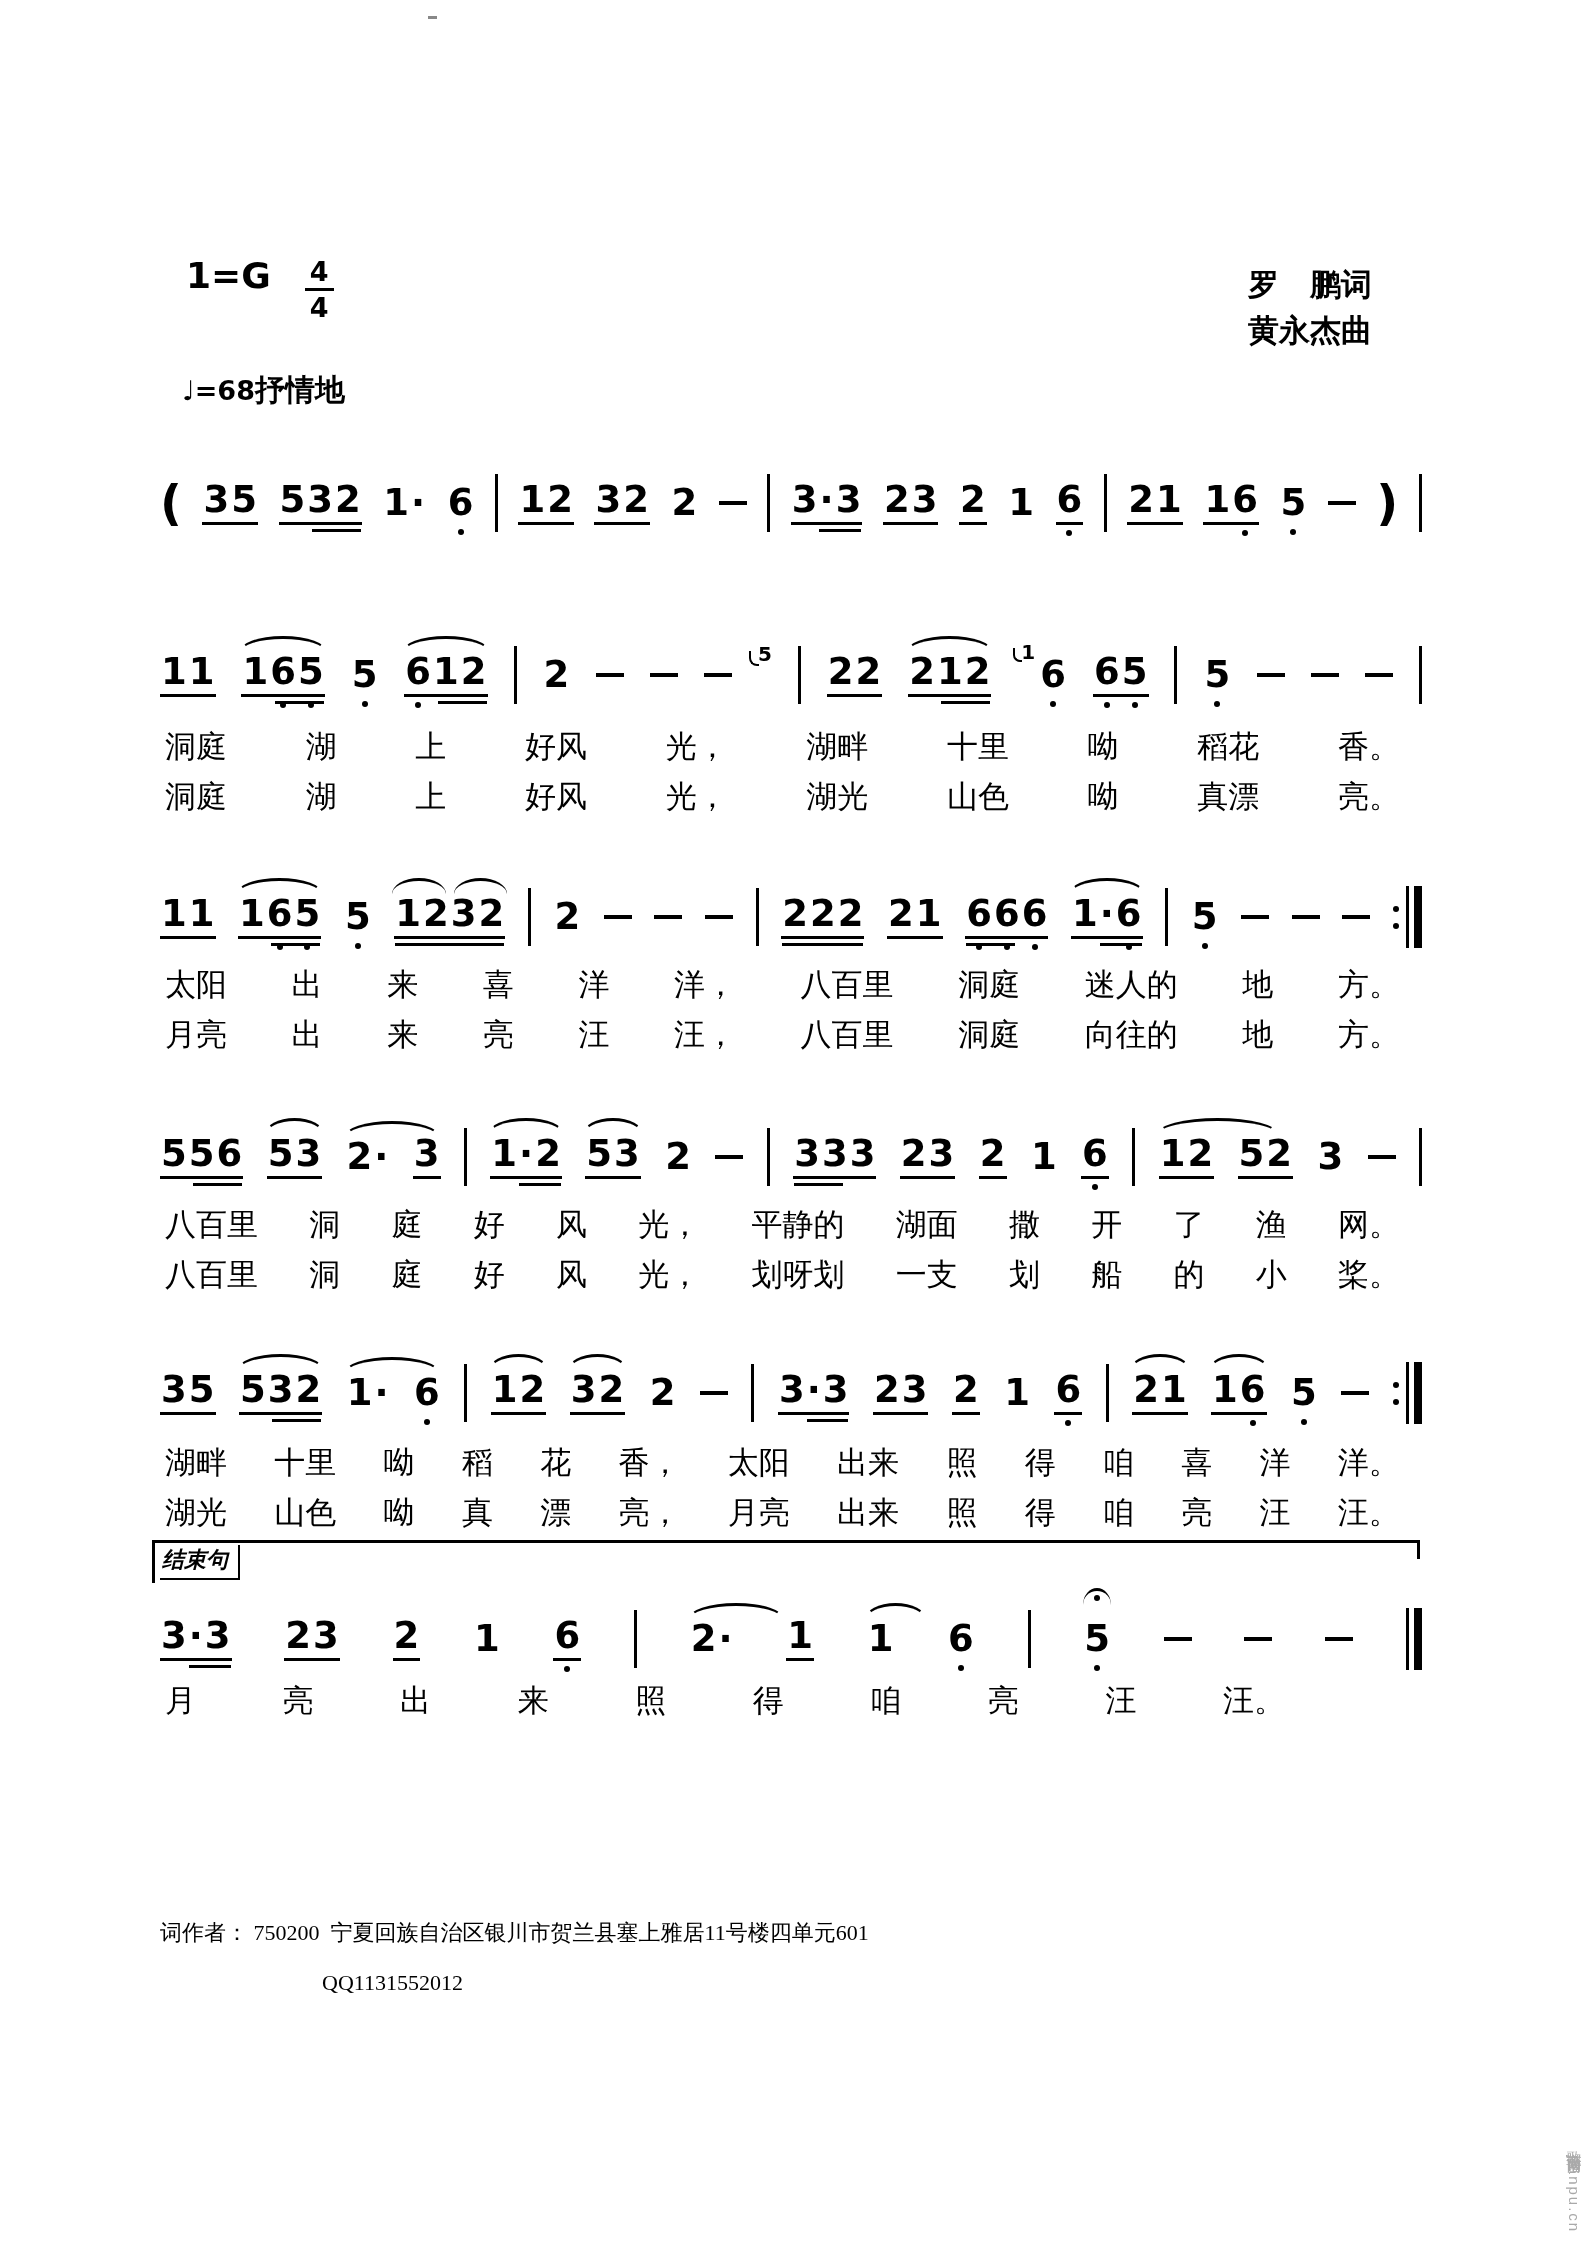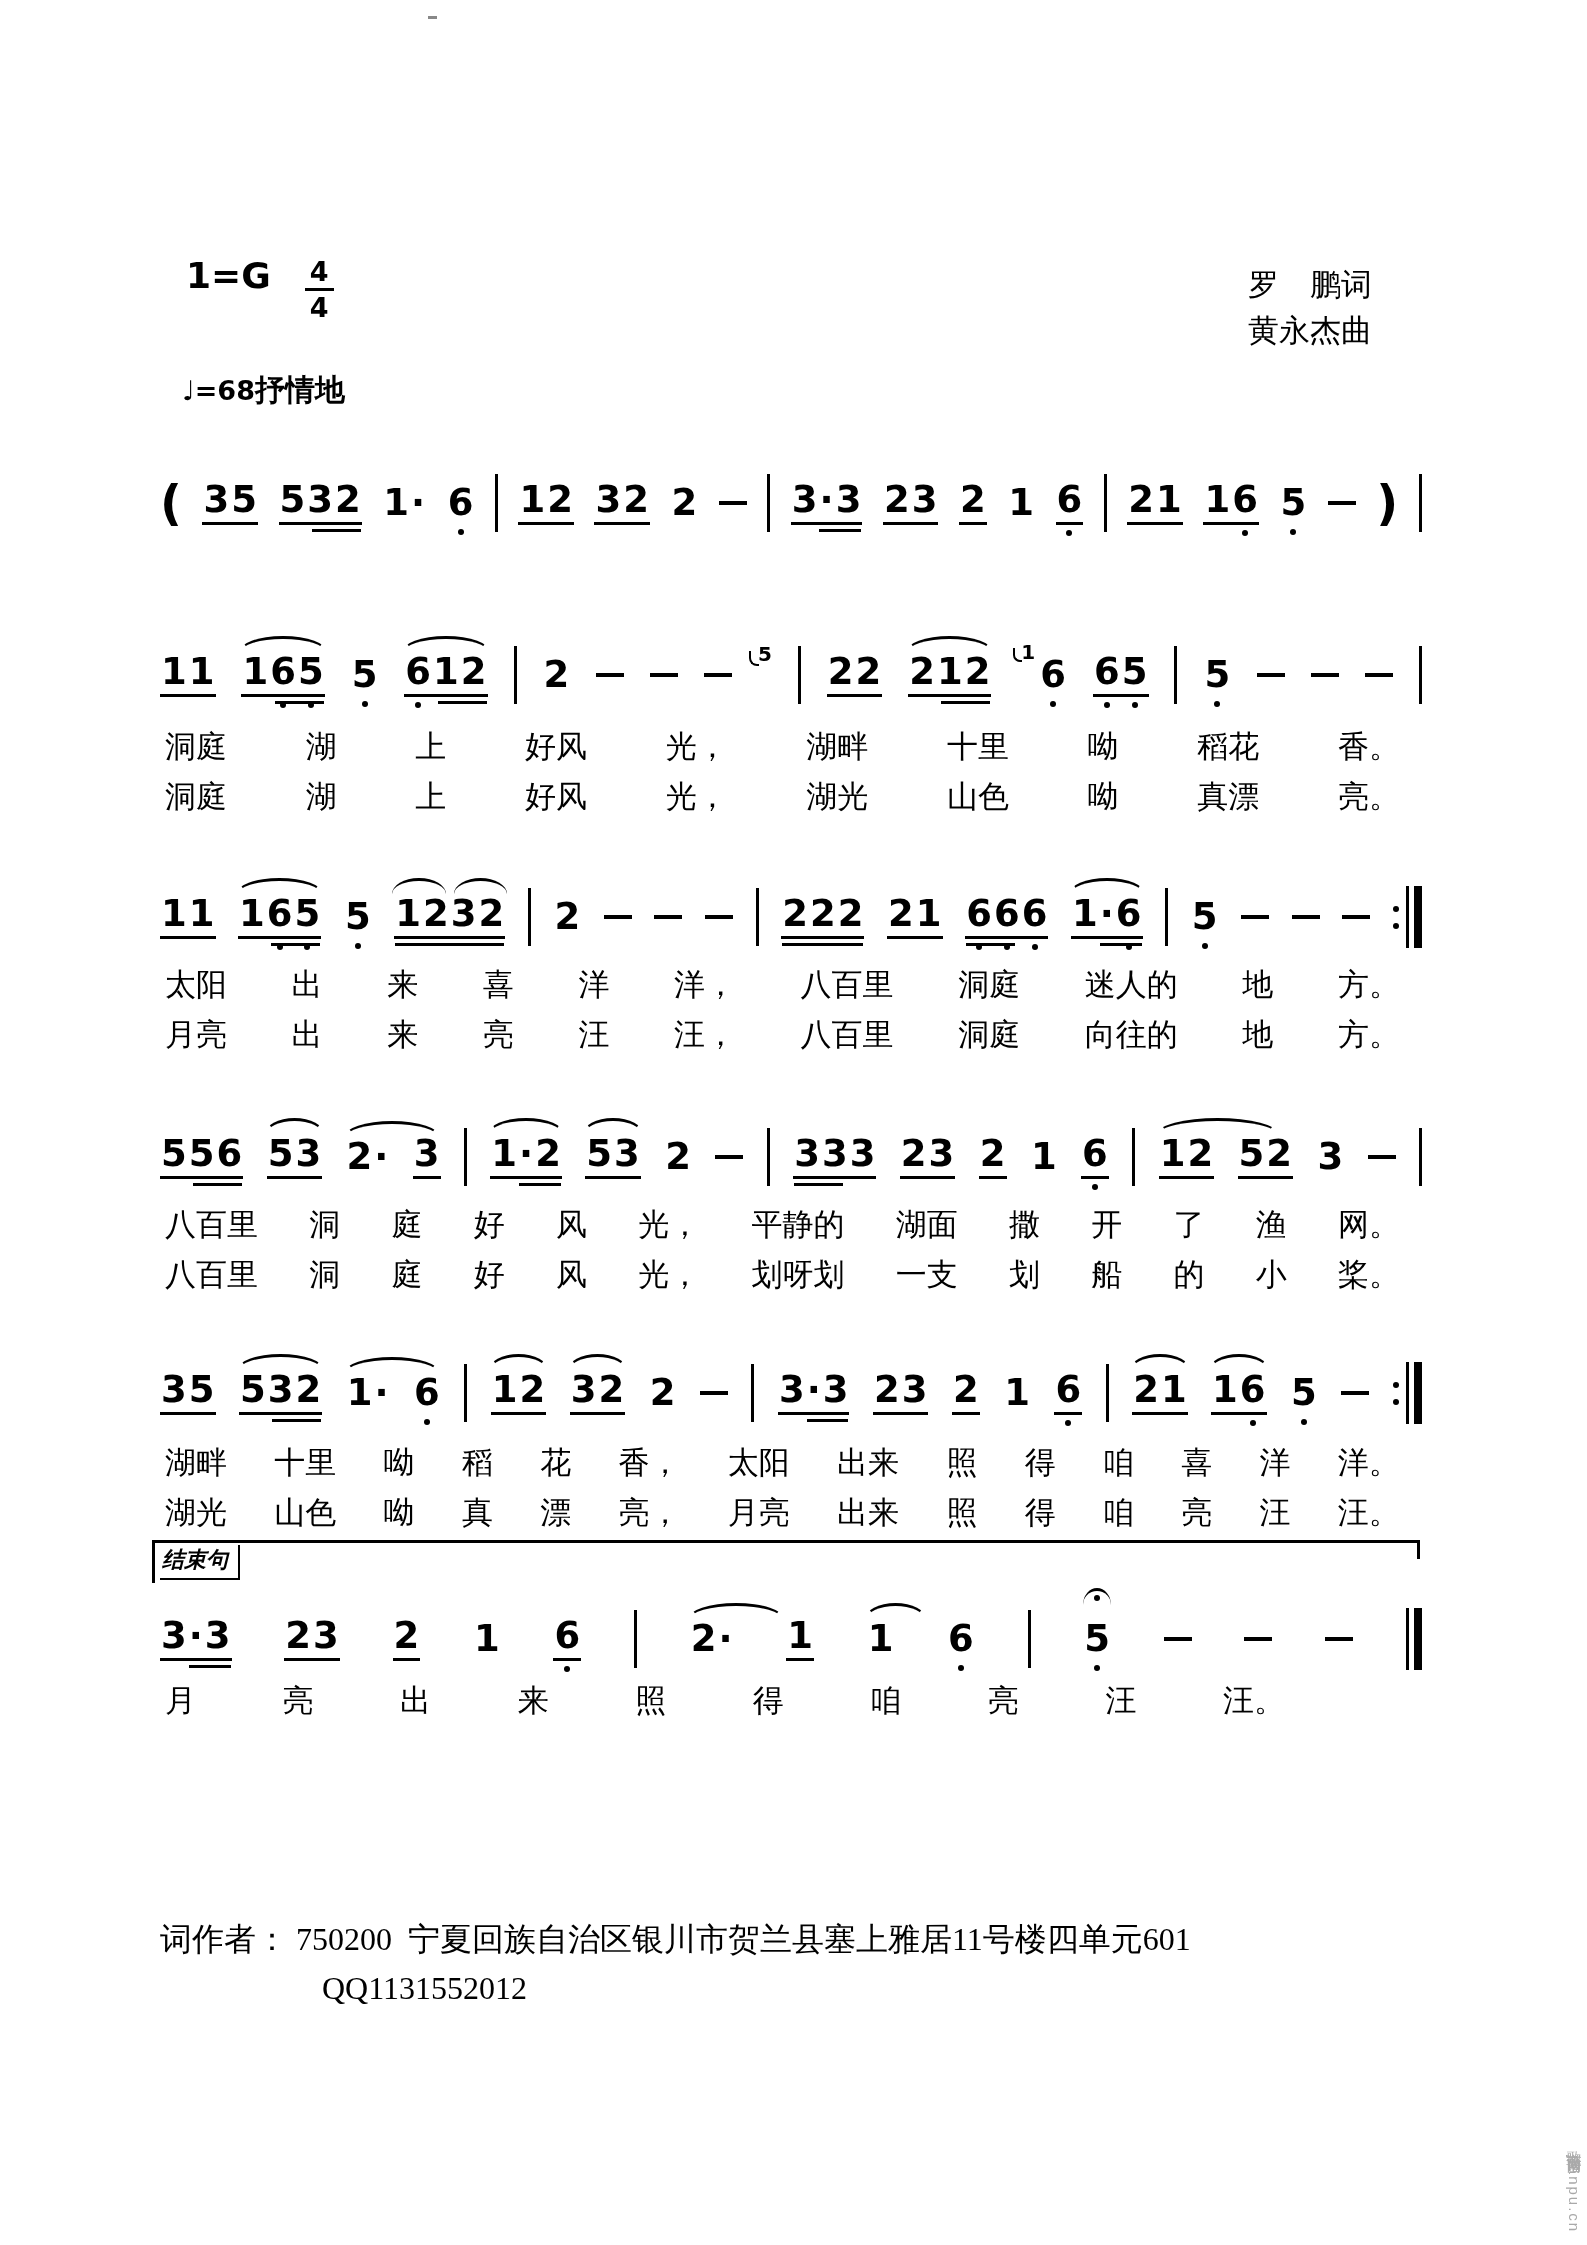--- a/index.html
+++ b/index.html
@@ -12,21 +12,21 @@
          font-size:56px;font-weight:bold;letter-spacing:10px;}
 
   .keyrow{position:absolute;left:186px;top:258px;display:flex;align-items:flex-start;}
   .keysig{font-family:"DejaVu Sans",sans-serif;font-weight:bold;font-size:36px;line-height:1;}
   .frac{display:inline-flex;flex-direction:column;align-items:center;margin-left:34px;
         font-family:"DejaVu Sans",sans-serif;font-weight:bold;font-size:27px;line-height:1;}
   .frac .top{border-bottom:3px solid #000;padding:0 5px 3px;}
   .frac .bot{padding-top:3px;}
 
   .credits{position:absolute;left:1248px;top:262px;font-size:31px;line-height:46px;font-weight:500;}
-  .credits div{white-space:pre;}
+  .credits div{white-space:pre;font-weight:bold;}
 
   .temporow{position:absolute;left:182px;top:370px;display:flex;align-items:center;}
   .tempo{font-family:"DejaVu Sans",sans-serif;font-weight:bold;font-size:27px;}
   .expression{font-size:30px;font-weight:bold;text-align:center;}
 
   
   .mline{position:absolute;left:160px;width:1262px;display:flex;align-items:center;
          justify-content:space-between;height:70px;
          font-family:"DejaVu Sans",sans-serif;font-weight:bold;font-size:37px;}
   .tok{position:relative;display:flex;align-items:flex-end;}
@@ -70,21 +70,21 @@
        font-size:31px;font-weight:500;line-height:1.2;}
   .lyr span{white-space:nowrap;}
 
   
   .endbracket{position:absolute;left:152px;top:1540px;width:1268px;border-top:3px solid #000;}
   .endbracket::before{content:"";position:absolute;left:0;top:0;width:3px;height:40px;background:#000;}
   .endbracket::after{content:"";position:absolute;right:0;top:0;width:3px;height:16px;background:#000;}
   .endlabel{margin:2px 0 0 8px;display:inline-block;font-size:22px;font-weight:bold;font-style:italic;
        border-bottom:2px solid #000;border-right:2px solid #000;padding:0 10px 3px 2px;}
 
-  .footer{position:absolute;left:160px;font-size:32px;white-space:pre;}
+  .footer{position:absolute;left:160px;font-size:22px;white-space:pre;}
   .watermark{position:absolute;right:4px;bottom:12px;writing-mode:vertical-rl;
        font-size:15px;color:#a9a9a9;letter-spacing:2px;font-family:"Liberation Sans",sans-serif;}
 </style>
 </head>
 <body>
 
 <div class="page">
 
   <div class="top-mark"></div>
 

